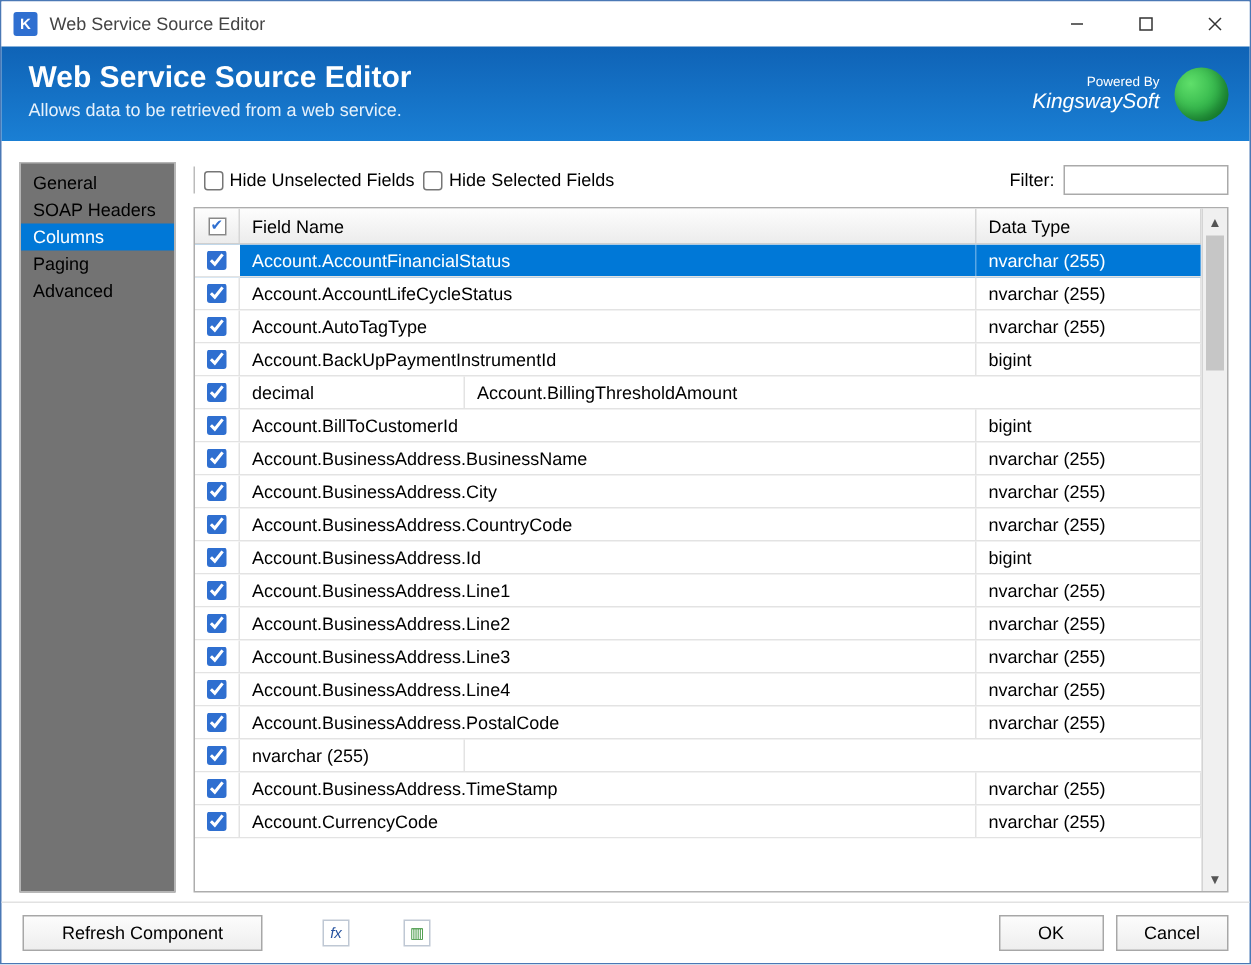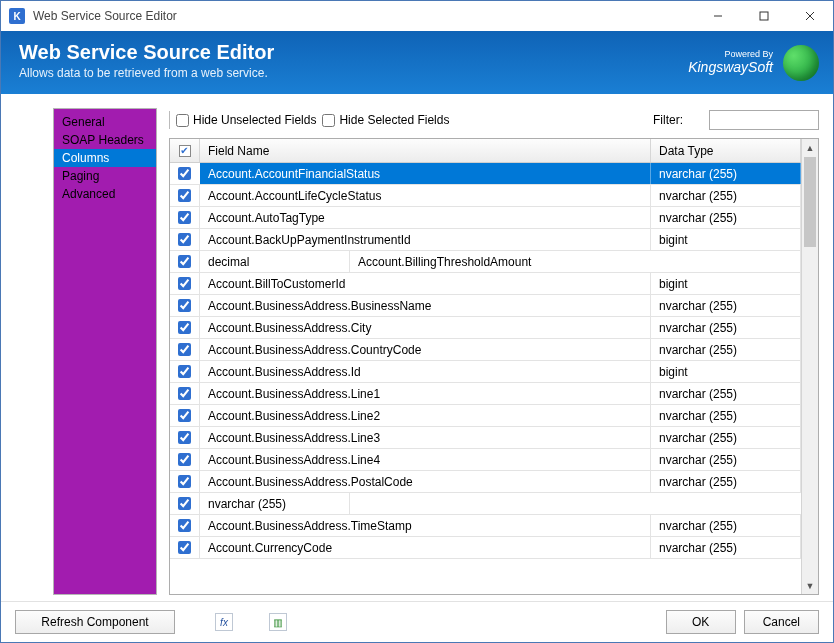--- a/index.html
+++ b/index.html
@@ -68,22 +68,21 @@
     flex: 1;
     display: flex;
     padding: 14px 14px 6px 12px;
     gap: 12px;
     min-height: 0;
   }
   .sidebar {
     width: 104px;
     border: 1px solid #b5b5b5;
     padding: 4px 0;
-    background: #a21caf;
-    margin-left: 40px;
+    background: #737373;
   }
   .side-item {
     padding: 1px 8px;
     line-height: 16px;
     cursor: default;
   }
   .side-item.selected {
     background: #0078d7;
     color: #fff;
   }
@@ -100,21 +99,21 @@
     align-items: center;
     gap: 6px;
     padding: 2px 0 8px 0;
   }
   .vsep {
     width: 1px; height: 18px; background: #bbb;
   }
   .tb-check { display:flex; align-items:center; gap:4px; }
   .tb-check input { width:13px; height:13px; margin:0; accent-color:#555;}
   .tb-spacer { flex:1; }
-  .filter-label { margin-right: 20px; }
+  .filter-label { margin-right: 0; }
   .filter-input {
     width: 110px;
     height: 20px;
     border: 1px solid #aaa;
     padding: 0 4px;
     font: inherit;
   }
 
   .grid-wrap {
     border: 1px solid #adadad;

